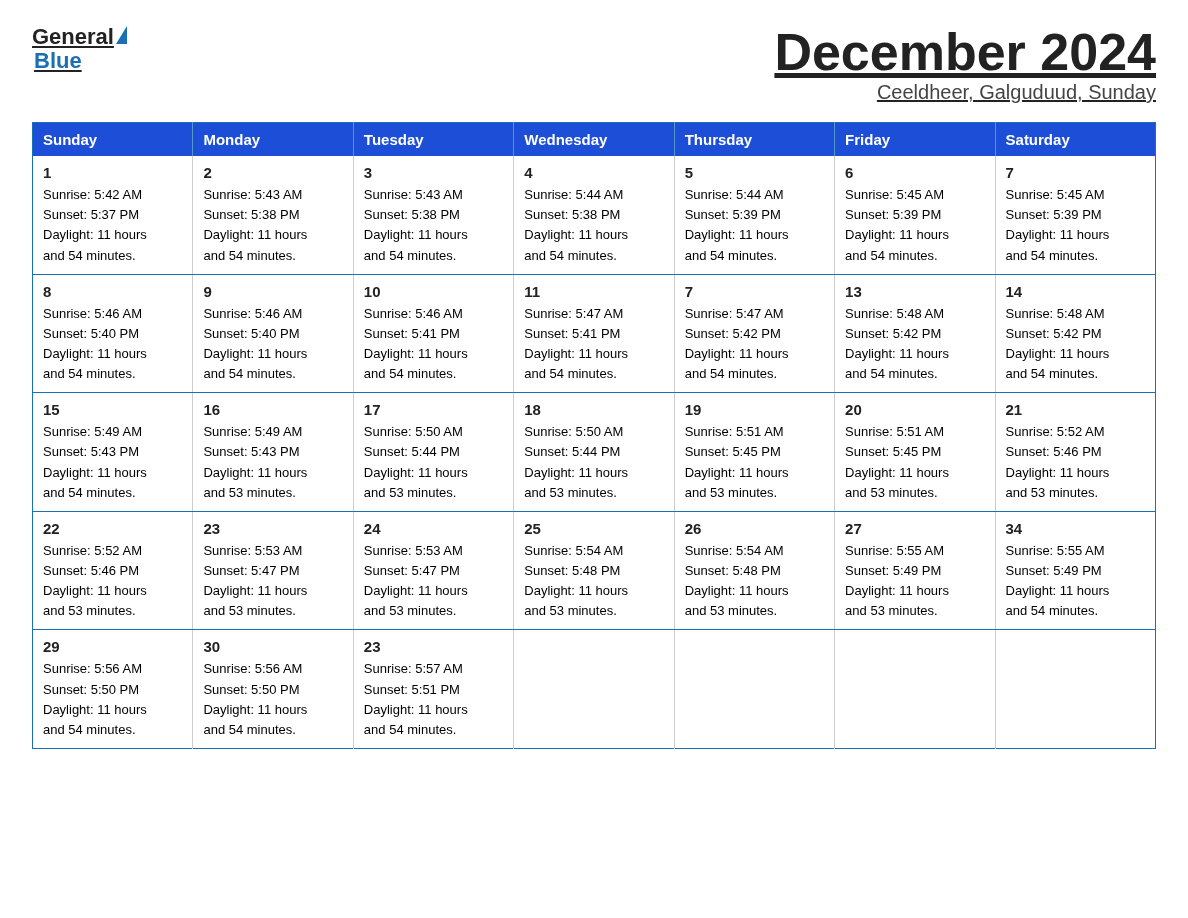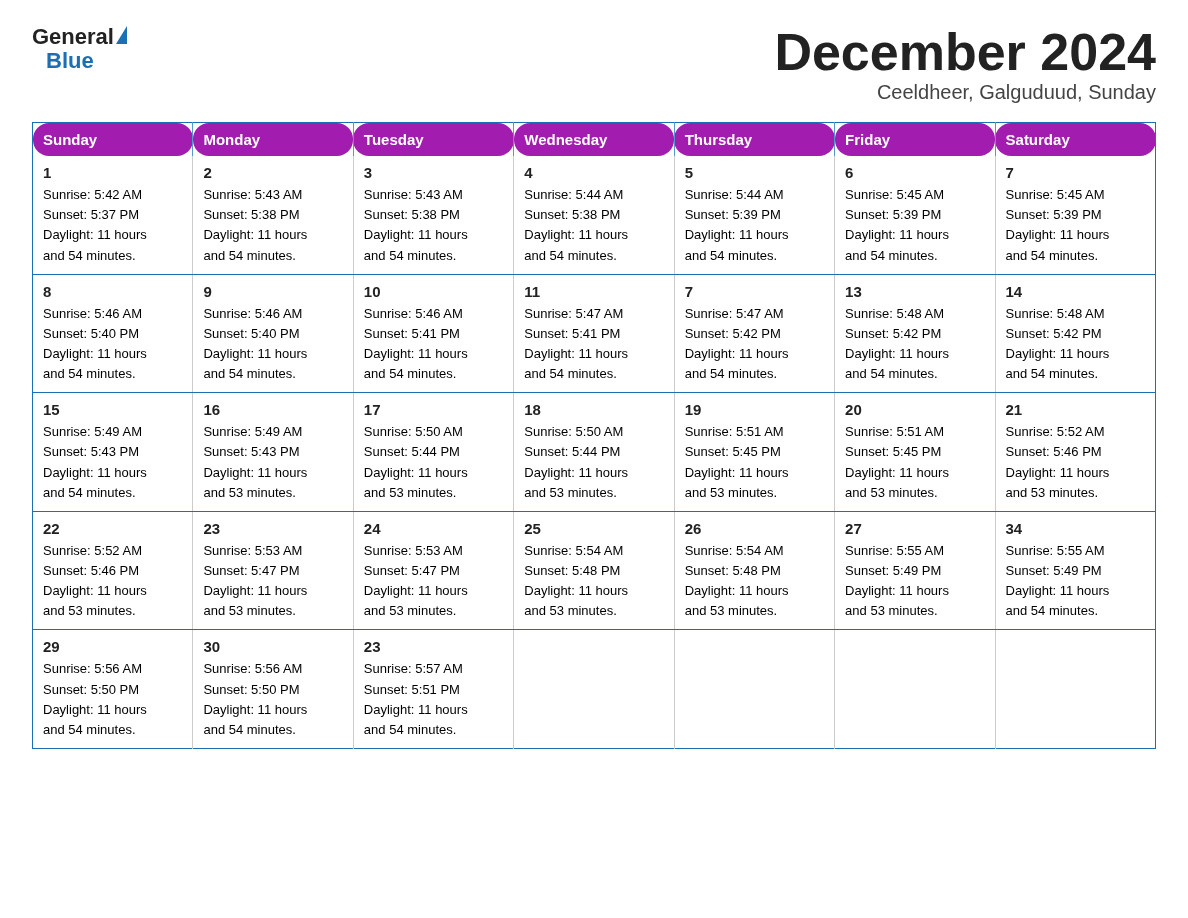--- a/index.html
+++ b/index.html
@@ -7,20 +7,21 @@
       font-family: Arial, sans-serif;
       background: #fff;
       padding: 24px 32px;
       color: #222;
     }
     .header {
       display: flex;
       justify-content: space-between;
       align-items: flex-start;
       margin-bottom: 18px;
+      text-decoration: underline;
     }
     .logo-text-general {
       font-size: 22px;
       font-weight: bold;
       color: #222;
     }
     .logo-triangle {
       display: inline-block;
       width: 0;
       height: 0;
@@ -53,28 +54,27 @@
       font-size: 20px;
       font-weight: normal;
       color: #444;
     }
     .calendar {
       width: 100%;
       border-collapse: collapse;
       border: 1.5px solid #1a6fb5;
     }
     .calendar th {
-      background: #a21caf;
+      background: #1d4ed8;
       color: #fff;
       font-size: 15px;
       font-weight: bold;
       padding: 8px 10px;
       text-align: left;
       border-right: 1.5px solid #5599cc;
-      border-radius: 16px;
     }
     .calendar th:last-child { border-right: none; }
     .calendar td {
       vertical-align: top;
       padding: 8px 10px;
       border-right: 1px solid #ccc;
       border-bottom: 1.5px solid #1a6fb5;
       font-size: 13px;
       min-width: 130px;
       min-height: 90px;
@@ -99,21 +99,21 @@
     .logo-wrap {
       display: flex;
       flex-direction: column;
       align-items: flex-start;
     }
     .logo-row1 {
       display: flex;
       align-items: center;
     }
     .logo-row2 {
-      margin-left: 14px;
+      margin-left: 2px;
     }
   </style>
 </head>
 <body>
 
 <div class="header">
   <div class="logo-wrap">
     <div class="logo-row1">
       <span class="logo-text-general">General</span>
       <span class="logo-triangle"></span>

